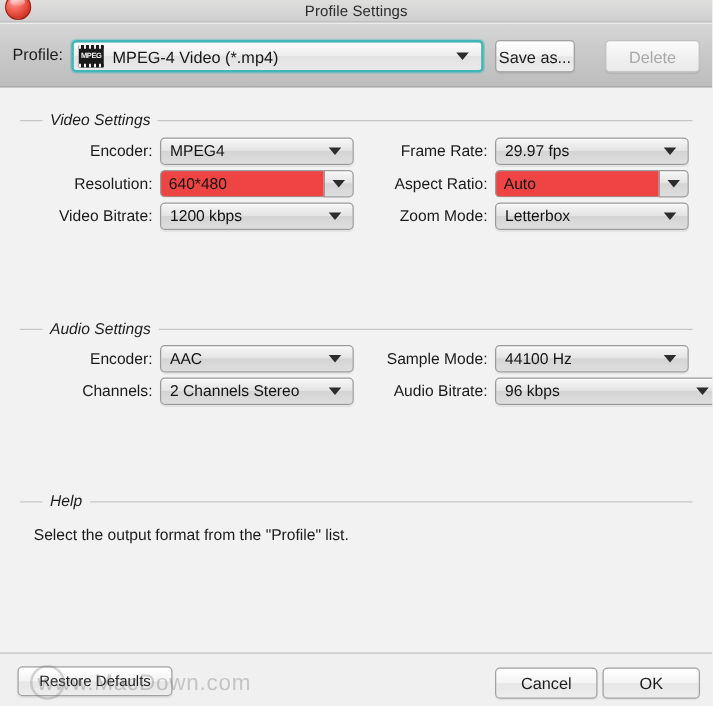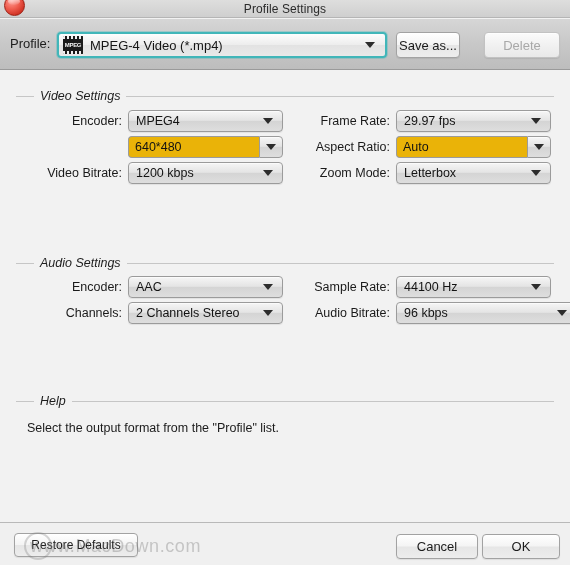--- a/index.html
+++ b/index.html
@@ -243,21 +243,21 @@
     height: 22px;
     display: flex;
     align-items: stretch;
     cursor: default;
   }
   .combo .field {
     flex: 1 1 auto;
     border: 1px solid #9b9b9b;
     border-right: none;
     border-radius: 4px 0 0 4px;
-    background: #eab308;
+    background: #ef4444;
     box-sizing: border-box;
     display: flex;
     align-items: center;
     padding-left: 6px;
     font-size: 12.5px;
     color: #131313;
     white-space: nowrap;
     overflow: hidden;
   }
   .combo .dropbtn {
@@ -370,20 +370,21 @@
   </div>
 
   <div class="fld-label" style="left:18px; top:110px; width:104px;">Encoder:</div>
   <div class="popup" style="left:128px; top:110px; width:155px;">
     <div class="val">MPEG4</div>
     <div class="arrow">
         <div class="arrow-down"></div>
       </div>
   </div>
 
+  <div class="fld-label" style="left:18px; top:136px; width:104px;">Resolution:</div>
   <div class="combo" style="left:128px; top:136px; width:155px;">
     <div class="field">640*480</div>
     <div class="dropbtn">
         <div class="arrow-down"></div>
       </div>
   </div>
 
   <div class="fld-label" style="left:18px; top:162px; width:104px;">Video Bitrate:</div>
   <div class="popup" style="left:128px; top:162px; width:155px;">
     <div class="val">1200 kbps</div>
@@ -432,21 +433,21 @@
   </div>
 
   <div class="fld-label" style="left:18px; top:302px; width:104px;">Channels:</div>
   <div class="popup" style="left:128px; top:302px; width:155px;">
     <div class="val">2 Channels Stereo</div>
     <div class="arrow">
         <div class="arrow-down"></div>
       </div>
   </div>
 
-  <div class="fld-label" style="left:286px; top:276px; width:104px;">Sample Rate:</div>
+  <div class="fld-label" style="left:286px; top:276px; width:104px;">Sample Mode:</div>
   <div class="popup" style="left:396px; top:276px; width:155px;">
     <div class="val">44100 Hz</div>
     <div class="arrow">
         <div class="arrow-down"></div>
       </div>
   </div>
 
   <div class="fld-label" style="left:286px; top:302px; width:104px;">Audio Bitrate:</div>
   <div class="popup" style="left:396px; top:302px; width:181px;">
     <div class="val">96 kbps</div>

